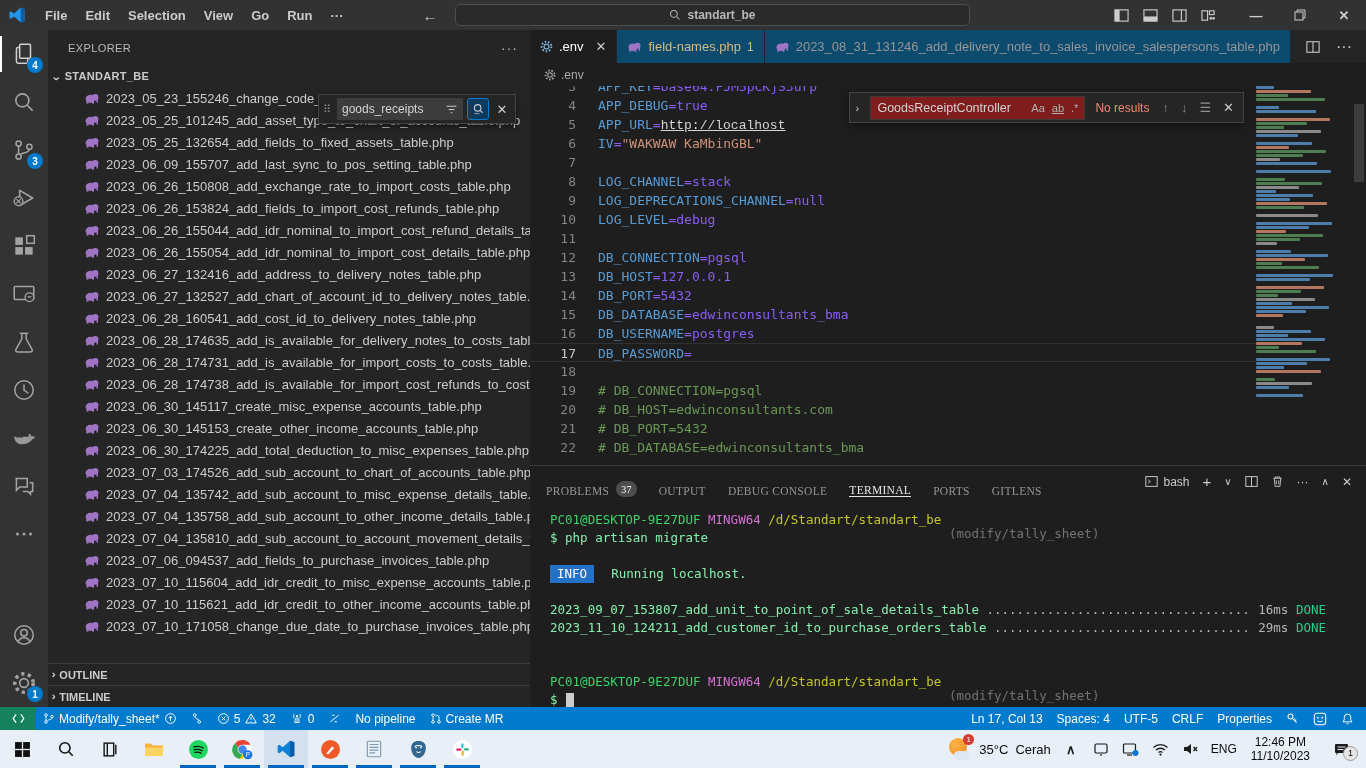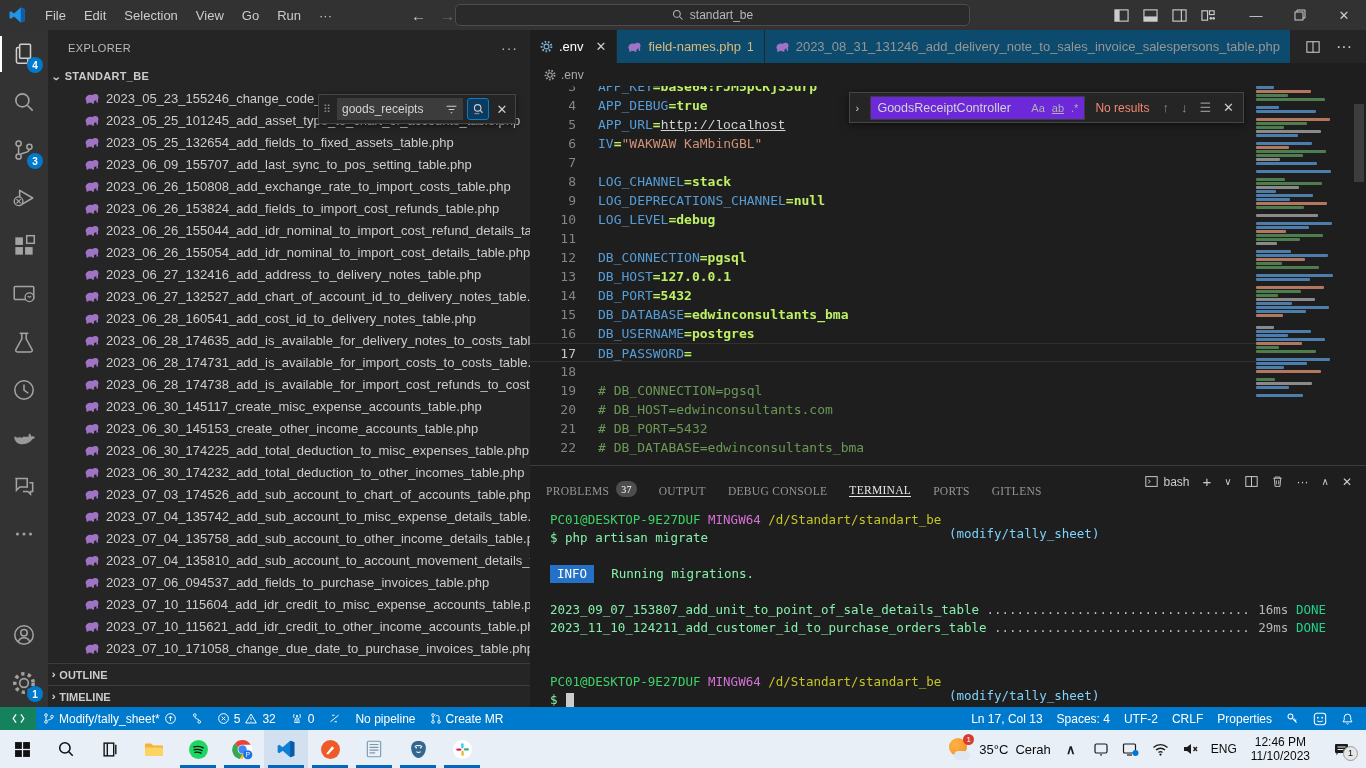--- a/index.html
+++ b/index.html
@@ -2,21 +2,21 @@
 <html><head>
 <meta charset="utf-8">
 <style>
   * { margin:0; padding:0; box-sizing:border-box; }
   html,body { width:1366px; height:768px; overflow:hidden; background:#1e1e1e;
               font-family:"Liberation Sans", sans-serif; }
   .app { position:relative; width:1366px; height:768px; }
 
   
   .titlebar { position:absolute; top:0; left:0; right:0; height:30px; background:#323233;
-              display:flex; align-items:center; color:#cccccc; font-size:13px; z-index:40; }
+              display:flex; align-items:center; color:#cccccc; font-size:13px; z-index:40;font-weight:bold; }
   .vscode-logo { width:18px; height:18px; margin:0 10px 0 8px; }
   .menu-item { padding:0 9px; height:30px; display:flex; align-items:center; cursor:default; }
   .nav-arrows { display:flex; align-items:center; gap:14px; margin-left:70px; color:#cccccc; font-size:15px; }
   .nav-arrows .dim { color:#6a6a6a; }
   .cmd-center { position:absolute; left:455px; top:4px; width:515px; height:22px; background:#2a2a2a;
                 border:1px solid #4d4d4d; border-radius:5px; display:flex; align-items:center;
                 justify-content:center; color:#b8b8b8; font-size:12px; gap:6px; }
   .win-controls { position:absolute; right:0; top:0; height:30px; display:flex; align-items:center; }
   .layout-icons { display:flex; gap:14px; margin-right:18px; }
   .wc-btn { width:44px; height:30px; display:flex; align-items:center; justify-content:center; font-size:13px; color:#cccccc; }
@@ -74,29 +74,29 @@
   .breadcrumbs { position:absolute; top:33px; left:0; right:0; height:23px; display:flex; align-items:center;
                  gap:5px; padding-left:14px; font-size:12px; color:#a9a9a9; background:#1e1e1e; }
   .editor { position:absolute; top:56px; left:0; right:0; bottom:242px; overflow:hidden; }
   .code { position:absolute; top:-9px; left:0; right:110px; font-family:"DejaVu Sans Mono", monospace;
           font-size:13px; line-height:19px; }
   .cl { display:flex; height:19px; white-space:pre; }
   .cl .gut { flex:0 0 46px; text-align:right; color:#858585; padding-right:0; }
   .cl .txt { padding-left:22px; }
   .cl.active-line .gut { color:#c6c6c6; }
   .cl.active-line { border-top:1px solid #303030; border-bottom:1px solid #303030; }
-  .tok-k { color:#569cd6; } .tok-p { color:#bef264;font-weight:bold; } .tok-s { color:#ce9178; }
+  .tok-k { color:#569cd6; } .tok-p { color:#8b5cf6; } .tok-s { color:#ce9178; }
   .tok-c { color:#6a9955; } .tok-l { color:#d4d4d4; text-decoration:underline;font-family:Liberation Mono, monospace; }
   
   .find-widget { position:absolute; top:6px; right:122px; height:31px; background:#252526;
                  border:1px solid #454545; box-shadow:0 2px 8px rgba(0,0,0,.5); display:flex;
                  align-items:center; padding:0 6px 0 0; gap:6px; z-index:15; }
   .fw-collapse { width:14px; height:31px; display:flex; align-items:center; justify-content:center;
                  color:#cccccc; font-size:11px; }
-  .fw-input { width:215px; height:24px; background:#6d28d9; border:1px solid #3c3c3c; color:#d4d4d4;
+  .fw-input { width:215px; height:24px; background:#7f1d1d; border:1px solid #3c3c3c; color:#d4d4d4;
               font-size:12.5px; display:flex; align-items:center; padding:0 6px; gap:7px; }
   .fw-input .val { flex:1; white-space:nowrap; overflow:hidden; }
   .fw-tog { color:#b0b0b0; font-size:11px; }
   .fw-results { color:#f48771; font-size:12px; white-space:nowrap; padding:0 4px; }
   .fw-ico { color:#8f8f8f; font-size:13px; padding:0 3px; }
   
   .minimap { position:absolute; top:0; right:14px; width:96px; bottom:0; }
   .mm-row { height:3px; margin-bottom:1px; border-radius:1px; }
   .scrollbar-v { position:absolute; top:0; right:0; width:14px; bottom:0; }
   .sb-slider { position:absolute; top:18px; right:2px; width:10px; height:78px; background:rgba(121,121,121,.35); }
@@ -110,21 +110,21 @@
   .ptab.active { color:#e7e7e7; border-bottom:1px solid #e7e7e7; }
   .ptab-badge { background:#4d4d4d; color:#ffffff; border-radius:9px; min-width:18px; height:16px;
                 font-size:10px; display:flex; align-items:center; justify-content:center; padding:0 5px; }
   .panel-actions { margin-left:auto; display:flex; align-items:center; gap:13px; padding-right:14px;
                    color:#cccccc; font-size:12px; }
   .panel-actions .shell { display:flex; align-items:center; gap:5px; }
   .term { position:absolute; top:31px; left:0; right:0; bottom:0; overflow:hidden;
           font-family:"DejaVu Sans Mono", monospace; font-size:12.5px; line-height:18px;
           padding:14px 40px 0 20px; color:#cccccc; }
   .tl { display:flex; white-space:pre; height:18px; align-items:center; }
-  .t-g { color:#3dd468; } .t-m { color:#d670d6; } .t-y { color:#c5c525; } .t-c { color:#7dd3fc;margin-top:28px; }
+  .t-g { color:#3dd468; } .t-m { color:#d670d6; } .t-y { color:#c5c525; } .t-c { color:#737373;margin-top:28px; }
   .t-w { color:#86efac;text-align:right; } .t-ms { color:#b5b5b5; } .t-ok { color:#23d18b; }
   .t-fill { flex:1 1 auto; min-width:0; overflow:hidden; color:#bdbdbd; }
   .t-badge { background:#2472c8; color:#ffffff; padding:0 7px; margin-right:2px; }
   .t-cursor { display:inline-block; width:8px; height:15px; background:#cccccc; margin-left:1px; }
 
   
   .statusbar { position:absolute; left:0; right:0; bottom:38px; height:23px; background:#007acc;
                color:#ffffff; display:flex; align-items:center; font-size:12px; z-index:40; }
   .st-remote { width:36px; height:23px; background:#16825d; display:flex; align-items:center;
                justify-content:center; font-size:11px; }
@@ -489,30 +489,20 @@
         </div>
         <div class="file-row">
           <svg class="php-ico ic" width="16" height="12" viewBox="0 0 20 14">
             <ellipse cx="8" cy="8" rx="6" ry="5" fill="#a074c4"></ellipse>
             <circle cx="14" cy="6" r="4" fill="#a074c4"></circle>
             <rect x="3" y="10" width="2.5" height="4" fill="#a074c4"></rect>
             <rect x="10" y="10" width="2.5" height="4" fill="#a074c4"></rect>
             <rect x="15.5" y="8" width="2" height="5" rx="1" fill="#a074c4"></rect>
           </svg>
           <span class="file-label">2023_06_30_174225_add_total_deduction_to_misc_expenses_table.php</span>
-        </div>
-        <div class="file-row">
-          <svg class="php-ico ic" width="16" height="12" viewBox="0 0 20 14">
-            <ellipse cx="8" cy="8" rx="6" ry="5" fill="#a074c4"></ellipse>
-            <circle cx="14" cy="6" r="4" fill="#a074c4"></circle>
-            <rect x="3" y="10" width="2.5" height="4" fill="#a074c4"></rect>
-            <rect x="10" y="10" width="2.5" height="4" fill="#a074c4"></rect>
-            <rect x="15.5" y="8" width="2" height="5" rx="1" fill="#a074c4"></rect>
-          </svg>
-          <span class="file-label">2023_06_30_174232_add_total_deduction_to_other_incomes_table.php</span>
         </div>
         <div class="file-row">
           <svg class="php-ico ic" width="16" height="12" viewBox="0 0 20 14">
             <ellipse cx="8" cy="8" rx="6" ry="5" fill="#a074c4"></ellipse>
             <circle cx="14" cy="6" r="4" fill="#a074c4"></circle>
             <rect x="3" y="10" width="2.5" height="4" fill="#a074c4"></rect>
             <rect x="10" y="10" width="2.5" height="4" fill="#a074c4"></rect>
             <rect x="15.5" y="8" width="2" height="5" rx="1" fill="#a074c4"></rect>
           </svg>
           <span class="file-label">2023_07_03_174526_add_sub_account_to_chart_of_accounts_table.php</span>
@@ -829,21 +819,21 @@
             <path d="M3 4h10M5 4V2.5h6V4M4 4l1 10h6l1-10M6.5 6.5v5M9.5 6.5v5" fill="none" stroke="#cccccc" stroke-width="1.1"></path>
           </svg>
         <span>···</span>
         <span style="font-size:10px;">∧</span>
         <span>✕</span>
       </div>
       <div class="term" id="terminal">
           <div class="tl"><span class="t-g">PC01@DESKTOP-9E27DUF </span><span class="t-m">MINGW64 </span><span class="t-y">/d/Standart/standart_be </span><span class="t-c">(modify/tally_sheet)</span></div>
           <div class="tl"><span class="t-w">$ php artisan migrate</span></div>
           <div class="tl"></div>
-          <div class="tl"><span class="t-badge">INFO</span><span class="t-w">  Running migrations.</span></div>
+          <div class="tl"><span class="t-badge">INFO</span><span class="t-w">  Running localhost.</span></div>
           <div class="tl"></div>
           <div class="tl"><span class="t-w">2023_09_07_153807_add_unit_to_point_of_sale_details_table </span><span class="t-fill">....................................................................................................</span><span class="t-ms"> 16ms </span><span class="t-ok">DONE</span></div>
           <div class="tl"><span class="t-w">2023_11_10_124211_add_customer_id_to_purchase_orders_table </span><span class="t-fill">....................................................................................................</span><span class="t-ms"> 29ms </span><span class="t-ok">DONE</span></div>
           <div class="tl"></div>
           <div class="tl"></div>
           <div class="tl"><span class="t-g">PC01@DESKTOP-9E27DUF </span><span class="t-m">MINGW64 </span><span class="t-y">/d/Standart/standart_be </span><span class="t-c">(modify/tally_sheet)</span></div>
           <div class="tl"><span class="t-w">$ </span><span class="t-cursor"></span></div>
         </div>
     </div>
   </div>
@@ -912,21 +902,21 @@
       <span>Create MR</span>
     </div>
     <div class="st-right">
       <div class="st-item">
           <span>Ln 17, Col 13</span>
         </div>
       <div class="st-item">
           <span>Spaces: 4</span>
         </div>
       <div class="st-item">
-          <span>UTF-2</span>
+          <span>UTF-5</span>
         </div>
       <div class="st-item">
           <span>CRLF</span>
         </div>
       <div class="st-item">
           <span>Properties</span>
         </div>
       <div class="st-item">
         <svg class="ic" width="13" height="13" viewBox="0 0 16 16">
             <circle cx="5.5" cy="5.5" r="3" fill="none" stroke="#fff" stroke-width="1.3"></circle>

